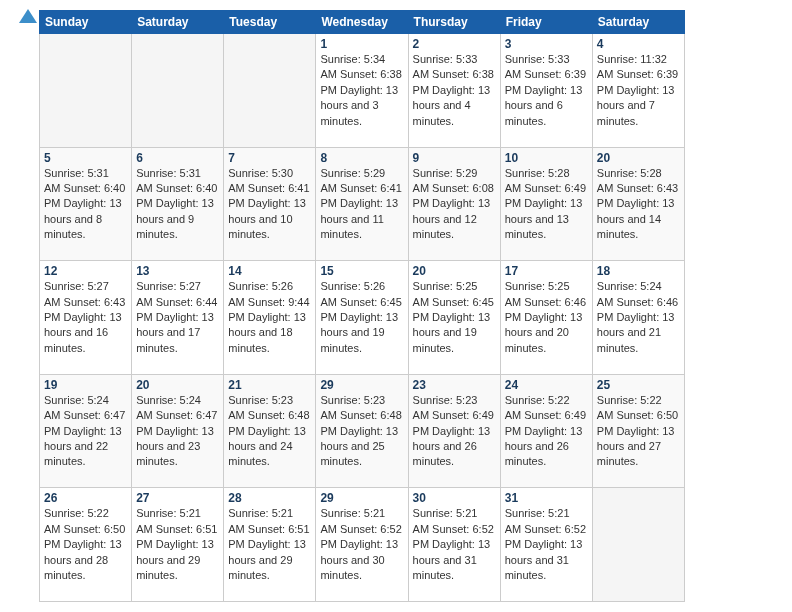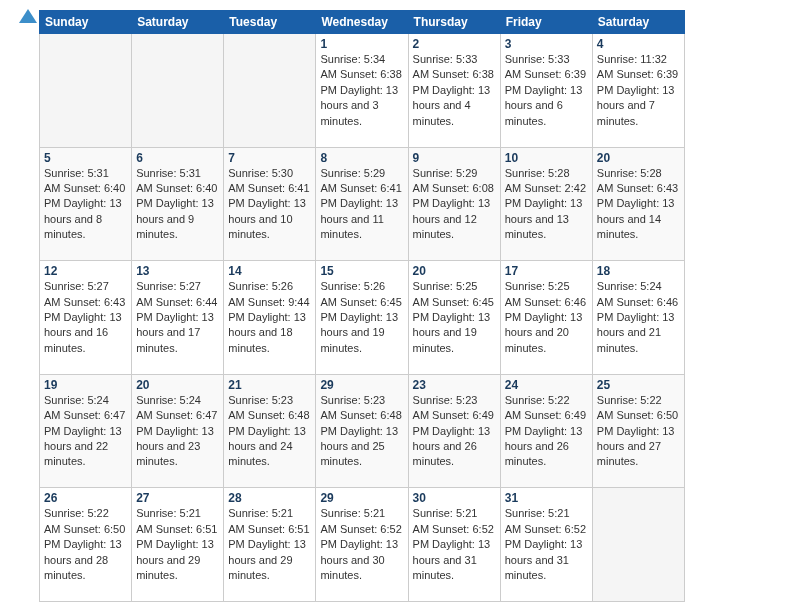--- a/index.html
+++ b/index.html
@@ -184,21 +184,21 @@
           </td>
           <td>
             <span class="day-num">9</span>
             <div class="day-detail">Sunrise: 5:29 AM
 Sunset: 6:08 PM
 Daylight: 13 hours and 12 minutes.</div>
           </td>
           <td>
             <span class="day-num">10</span>
             <div class="day-detail">Sunrise: 5:28 AM
-Sunset: 2:42 PM
+Sunset: 6:49 PM
 Daylight: 13 hours and 13 minutes.</div>
           </td>
           <td>
             <span class="day-num">20</span>
             <div class="day-detail">Sunrise: 5:28 AM
 Sunset: 6:43 PM
 Daylight: 13 hours and 14 minutes.</div>
           </td>
         </tr>
         <tr>

